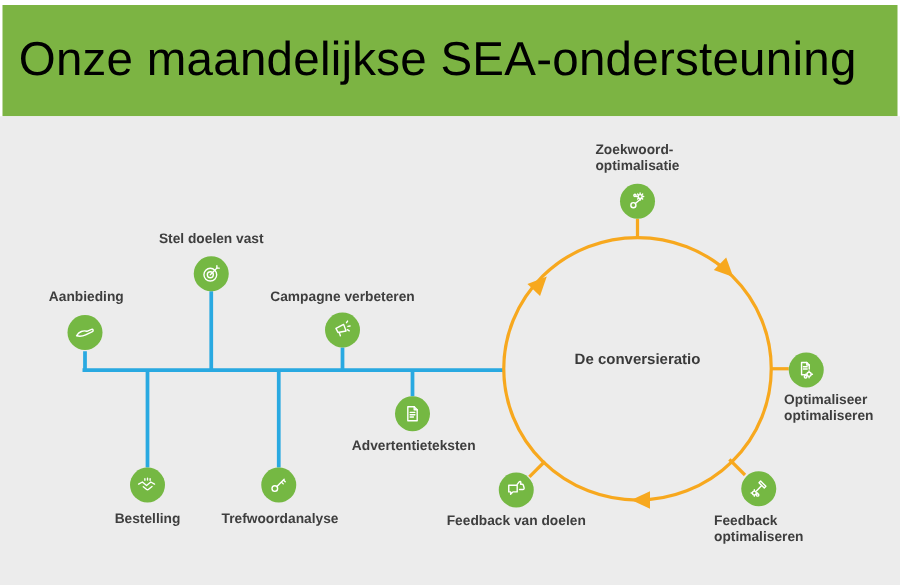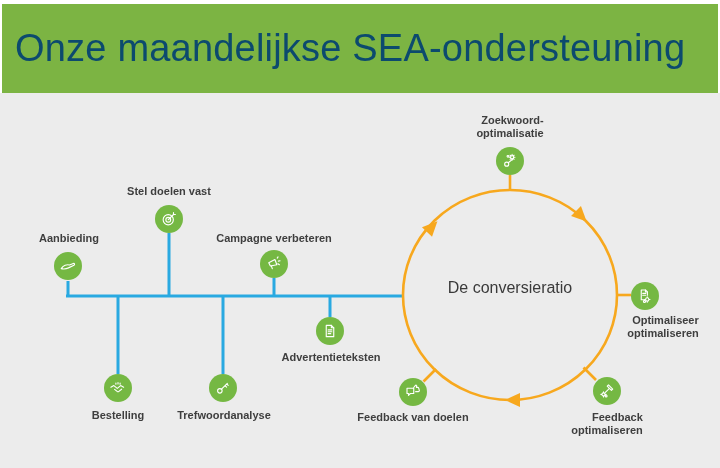--- a/index.html
+++ b/index.html
@@ -1,30 +1,30 @@
 <!DOCTYPE html>
 <html><head>
 <meta charset="utf-8">
 <style>
   html,body{margin:0;padding:0;background:#ffffff;}
   .page{position:relative;width:720px;height:468px;background:#ffffff;overflow:hidden;
         font-family:"Liberation Sans","DejaVu Sans",sans-serif;color:#3e3e3e;}
   .banner{position:absolute;left:2px;top:4px;width:716px;height:89px;background:#7cb443;
           display:flex;align-items:center;}
-  .banner h1{margin:0;padding-left:13px;font-size:38px;font-weight:300;color:#0c4a6e;
+  .banner h1{margin:0;padding-left:13px;font-size:38px;font-weight:300;color:#000000;
              letter-spacing:.2px;white-space:nowrap;}
   .diagram-bg{position:absolute;left:0;top:93px;width:720px;height:375px;background:#ececec;}
   .lines{position:absolute;left:0;top:0;width:720px;height:468px;}
   .icon-circle{position:absolute;width:28px;height:28px;border-radius:50%;background:#75b843;
                display:flex;align-items:center;justify-content:center;box-sizing:border-box;}
   .icon-circle svg{width:18px;height:18px;stroke:#ffffff;stroke-width:1.5;fill:none;
                    stroke-linecap:round;stroke-linejoin:round;}
   .lbl{position:absolute;transform:translateX(-50%);font-size:11px;font-weight:600;
-       color:#3e3e3e;white-space:nowrap;text-align:right;line-height:13px;}
-  .center-lbl{position:absolute;transform:translateX(-50%);font-size:16px;font-weight:400;
+       color:#3e3e3e;white-space:nowrap;text-align:left;line-height:13px;}
+  .center-lbl{position:absolute;transform:translateX(-50%);font-size:12px;font-weight:700;
        color:#3a3a3a;white-space:nowrap;text-align:left;line-height:15.5px;}
 </style>
 </head>
 <body>
 
 <div class="page">
 
   <div class="banner">
     <h1>Onze maandelijkse SEA-ondersteuning</h1>
   </div>

